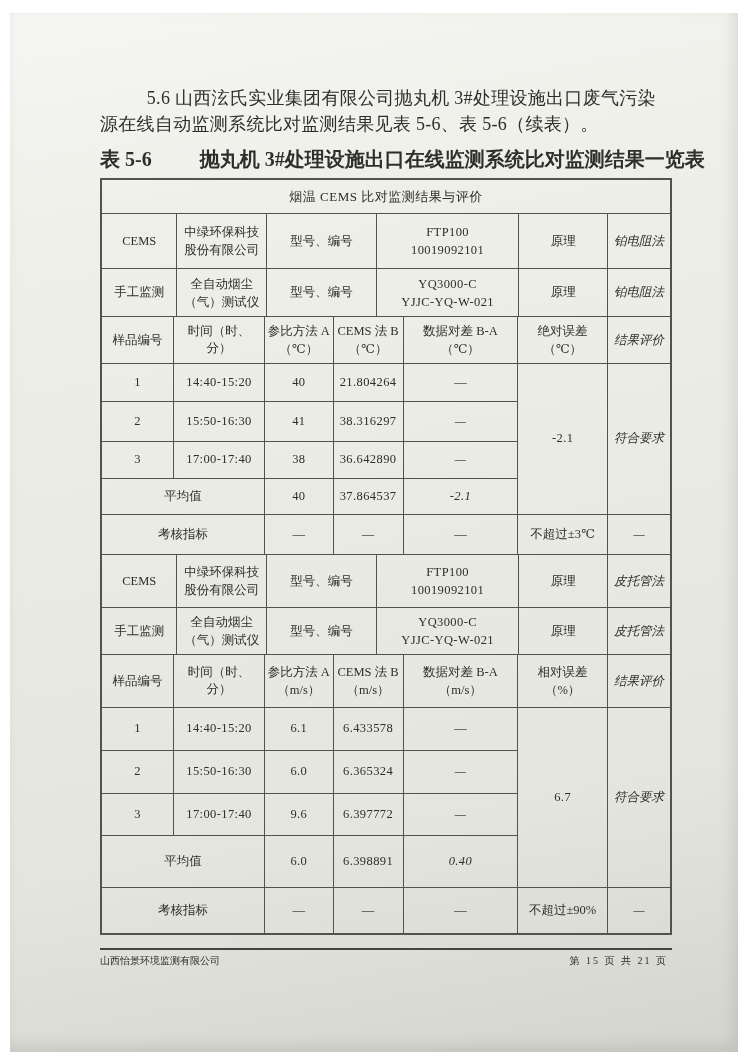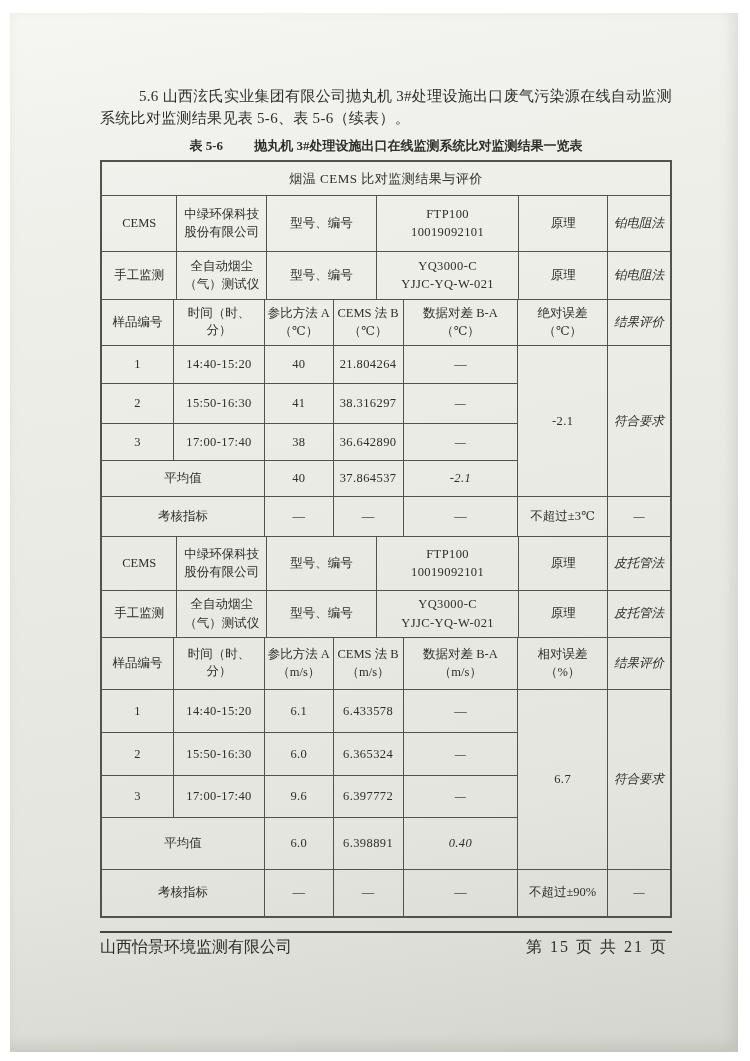--- a/index.html
+++ b/index.html
@@ -20,29 +20,29 @@
     background:linear-gradient(170deg,#f6f6f2 0%, #eeefe9 22%, #e9eae4 50%, #e4e5df 75%, #d3d5cd 100%);
     box-shadow: inset -5px -6px 14px rgba(110,115,105,0.18);
   }
   .content {
     position:absolute;
     left:90px; top:72px;
     width:572px;
   }
   .intro {
     margin:0 0 8px 0;
-    font-size:15px;
+    font-size:18px;
     line-height:1.47;
     text-indent:2.6em;
     letter-spacing:0.3px;
   }
   .caption {
-    text-align:center;
+    text-align:left;
     font-weight:bold;
-    font-size:13px;
+    font-size:20px;
     margin:3px 0 5px 0;
     white-space:nowrap;
   }
   .caption .cap-label { margin-right:2.4em; }
 
   .frame {
     border:2px solid #53534b;
     background:transparent;
   }
   .sec-title {
@@ -76,21 +76,21 @@
   .h40{height:40px}.h42{height:42px}.h43{height:43px}.h46{height:46px}
   .h47{height:47px}.h48{height:48px}.h52{height:52px}.h53{height:53px}
   .h55{height:55px}
 
   .footer {
     margin-top:13px;
     border-top:2px solid #45453f;
     padding-top:4px;
     display:flex;
     justify-content:space-between;
-    font-size:16px;
+    font-size:10px;
   }
   .footer .pageinfo { letter-spacing:2px; margin-right:4px; }
 </style>
 </head>
 <body>
 
 <div class="page">
   <div class="scan">
     <div class="content">
 

